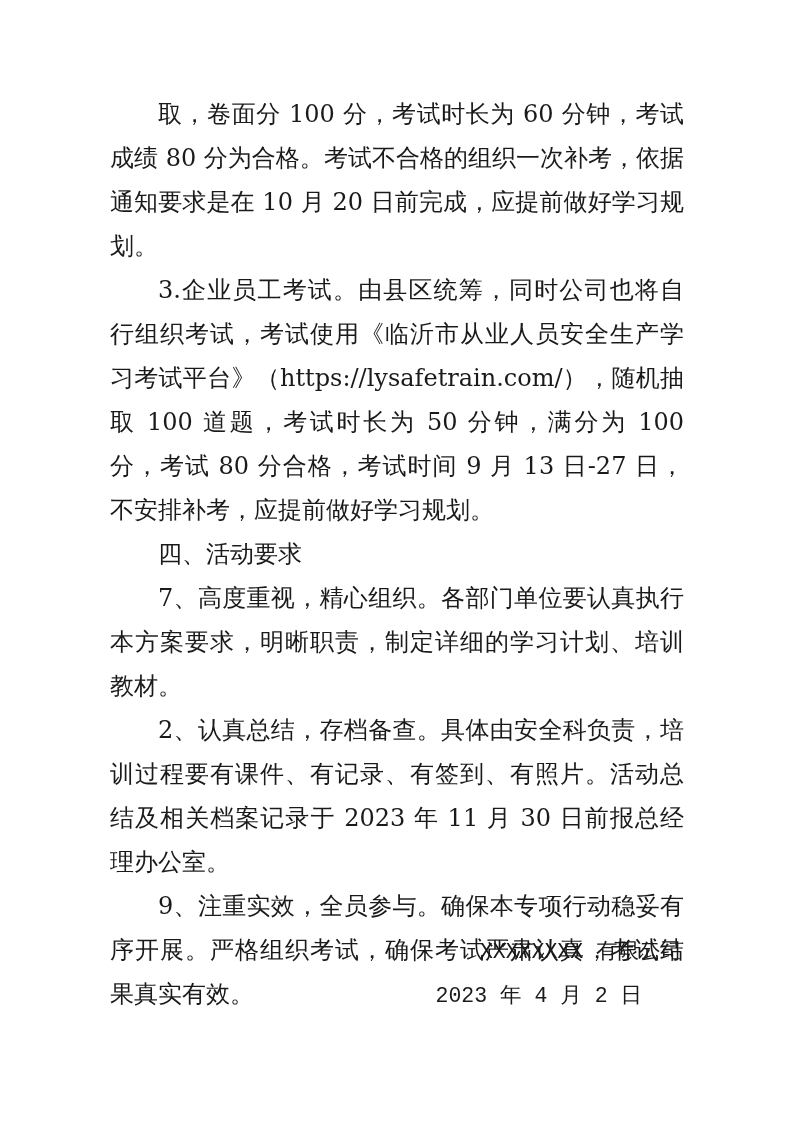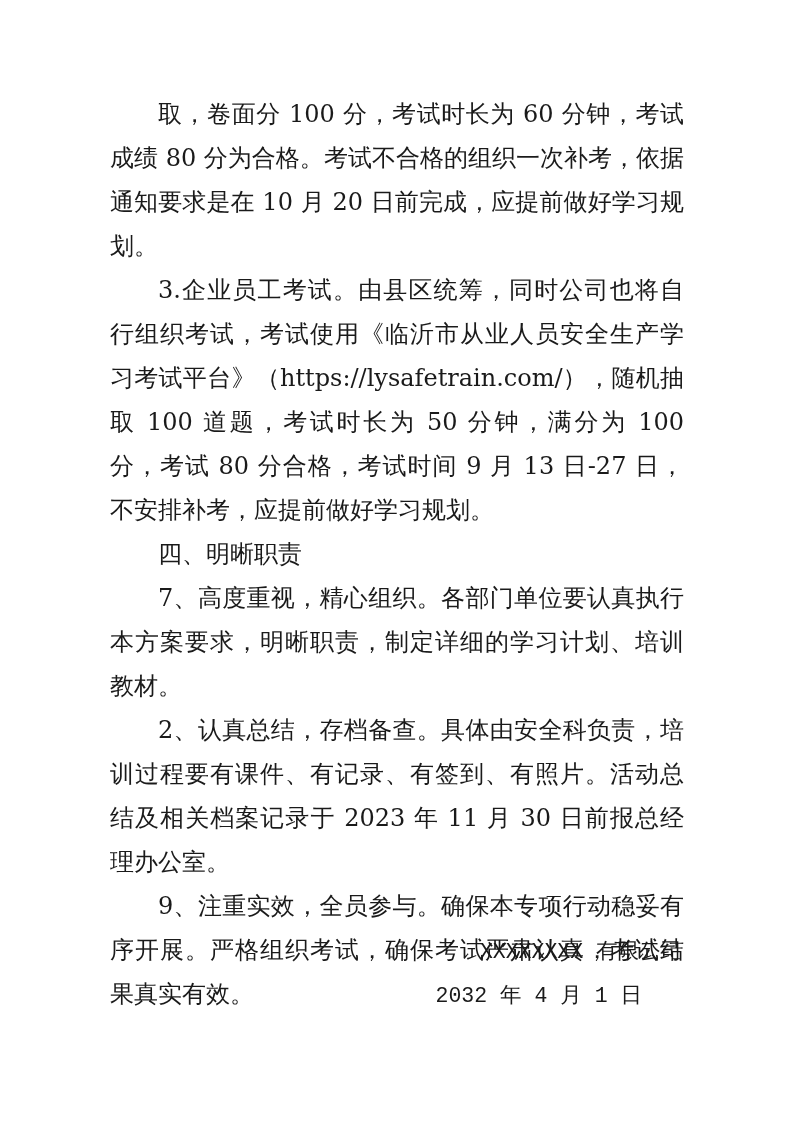--- a/index.html
+++ b/index.html
@@ -62,24 +62,24 @@
   }
 </style>
 </head>
 <body>
 
 <div class="page">
 
   <div class="doc-body">
     <p class="para indent">取，卷面分 100 分，考试时长为 60 分钟，考试成绩 80 分为合格。考试不合格的组织一次补考，依据通知要求是在 10 月 20 日前完成，应提前做好学习规划。</p>
     <p class="para indent">3.企业员工考试。由县区统筹，同时公司也将自行组织考试，考试使用《临沂市从业人员安全生产学习考试平台》（https://lysafetrain.com/），随机抽取 100 道题，考试时长为 50 分钟，满分为 100 分，考试 80 分合格，考试时间 9 月 13 日-27 日，不安排补考，应提前做好学习规划。</p>
-    <p class="para heading">四、明晰职责</p>
+    <p class="para heading">四、活动要求</p>
     <p class="para indent">7、高度重视，精心组织。各部门单位要认真执行本方案要求，明晰职责，制定详细的学习计划、培训教材。</p>
     <p class="para indent">2、认真总结，存档备查。具体由安全科负责，培训过程要有课件、有记录、有签到、有照片。活动总结及相关档案记录于 2023 年 11 月 30 日前报总经理办公室。</p>
     <p class="para indent">9、注重实效，全员参与。确保本专项行动稳妥有序开展。严格组织考试，确保考试严肃认真，考试结果真实有效。</p>
   </div>
 
   <div class="sig-block">
     <p class="sig-line">XXXXXXXX 有限公司</p>
-    <p class="sig-line date">2032 年 4 月 1 日</p>
+    <p class="sig-line date">2023 年 4 月 2 日</p>
   </div>
 
 </div>
 
 </body></html>

